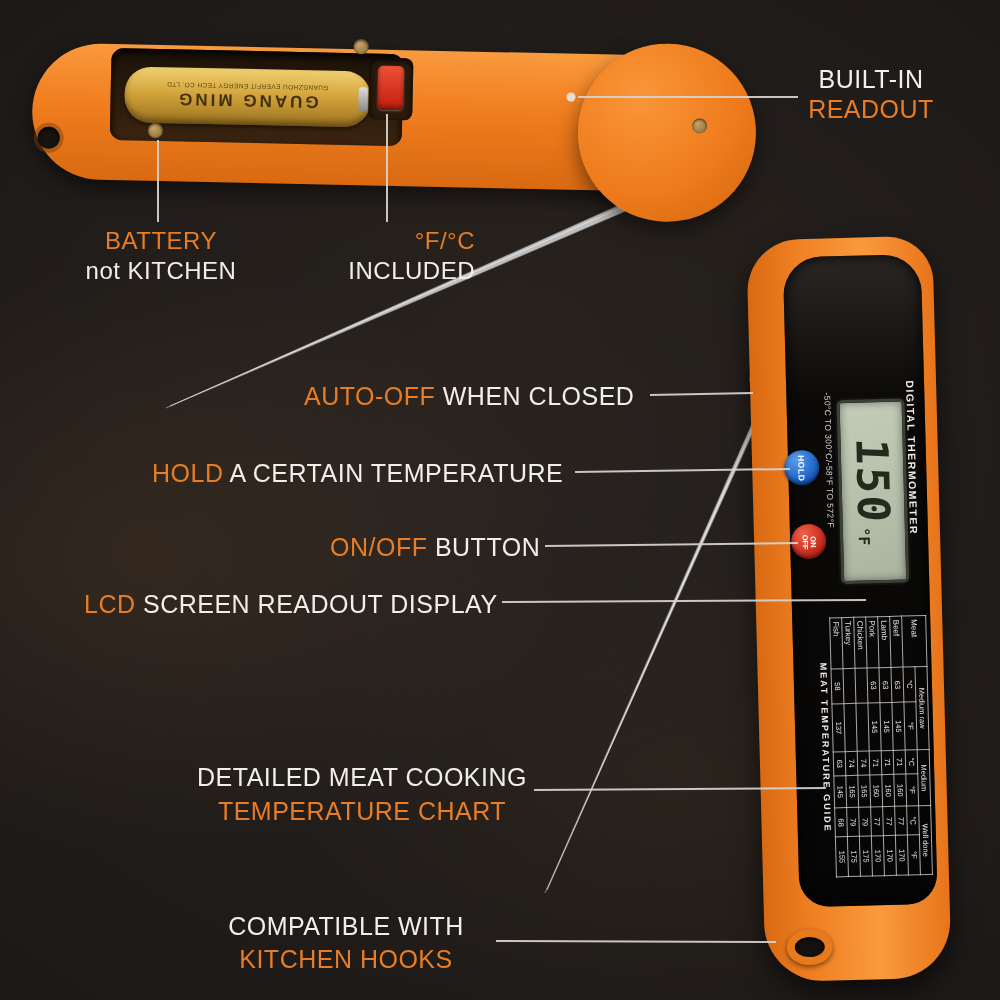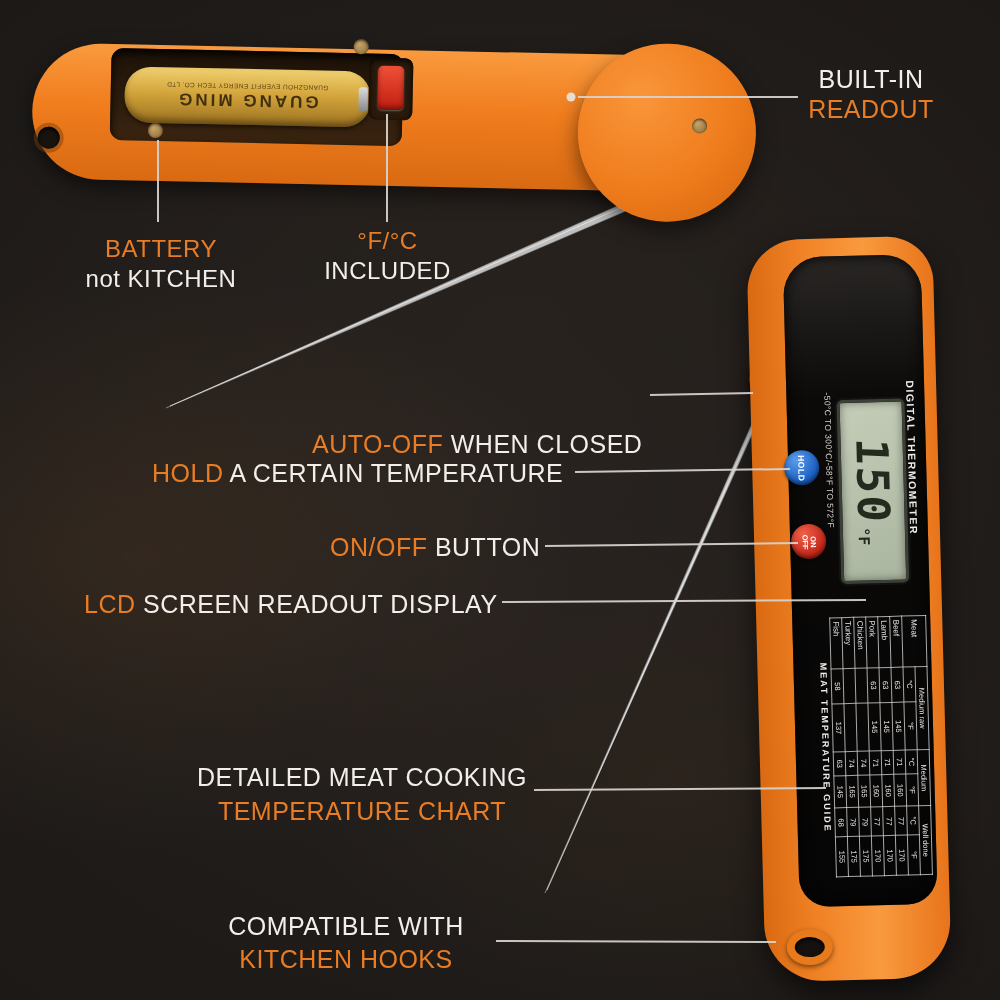--- a/index.html
+++ b/index.html
@@ -244,31 +244,31 @@
     <line x1="502" y1="602" x2="866" y2="600"></line>
     <line x1="534" y1="790" x2="826" y2="788"></line>
     <line x1="496" y1="941" x2="776" y2="942"></line>
   </svg>
 
   <div class="ann center" style="left:792px; top:64px; width:158px; line-height:30px;">
     <div>BUILT-IN</div>
     <div class="acc">READOUT</div>
   </div>
 
-  <div class="ann center" style="left:70px; top:226px; width:182px; font-size:24px; line-height:30px;margin-top:8px;">
+  <div class="ann center" style="left:70px; top:226px; width:182px; font-size:24px; line-height:30px;">
     <div class="acc">BATTERY</div>
     <div>not KITCHEN</div>
   </div>
 
-  <div class="ann center" style="left:300px; top:226px; width:175px; font-size:24px; line-height:30px;">
+  <div class="ann center" style="left:300px; top:226px; width:175px; font-size:24px; line-height:30px;text-align:right;">
     <div class="acc">°F/°C</div>
     <div>INCLUDED</div>
   </div>
 
-  <div class="ann" style="left:312px; top:382px;margin-top:48px;">
+  <div class="ann" style="left:304px; top:382px;">
     <span class="acc">AUTO-OFF</span><span> WHEN CLOSED</span>
   </div>
 
   <div class="ann" style="left:152px; top:459px;">
     <span class="acc">HOLD</span><span> A CERTAIN TEMPERATURE</span>
   </div>
 
   <div class="ann" style="left:330px; top:533px;">
     <span class="acc">ON/OFF</span><span> BUTTON</span>
   </div>

